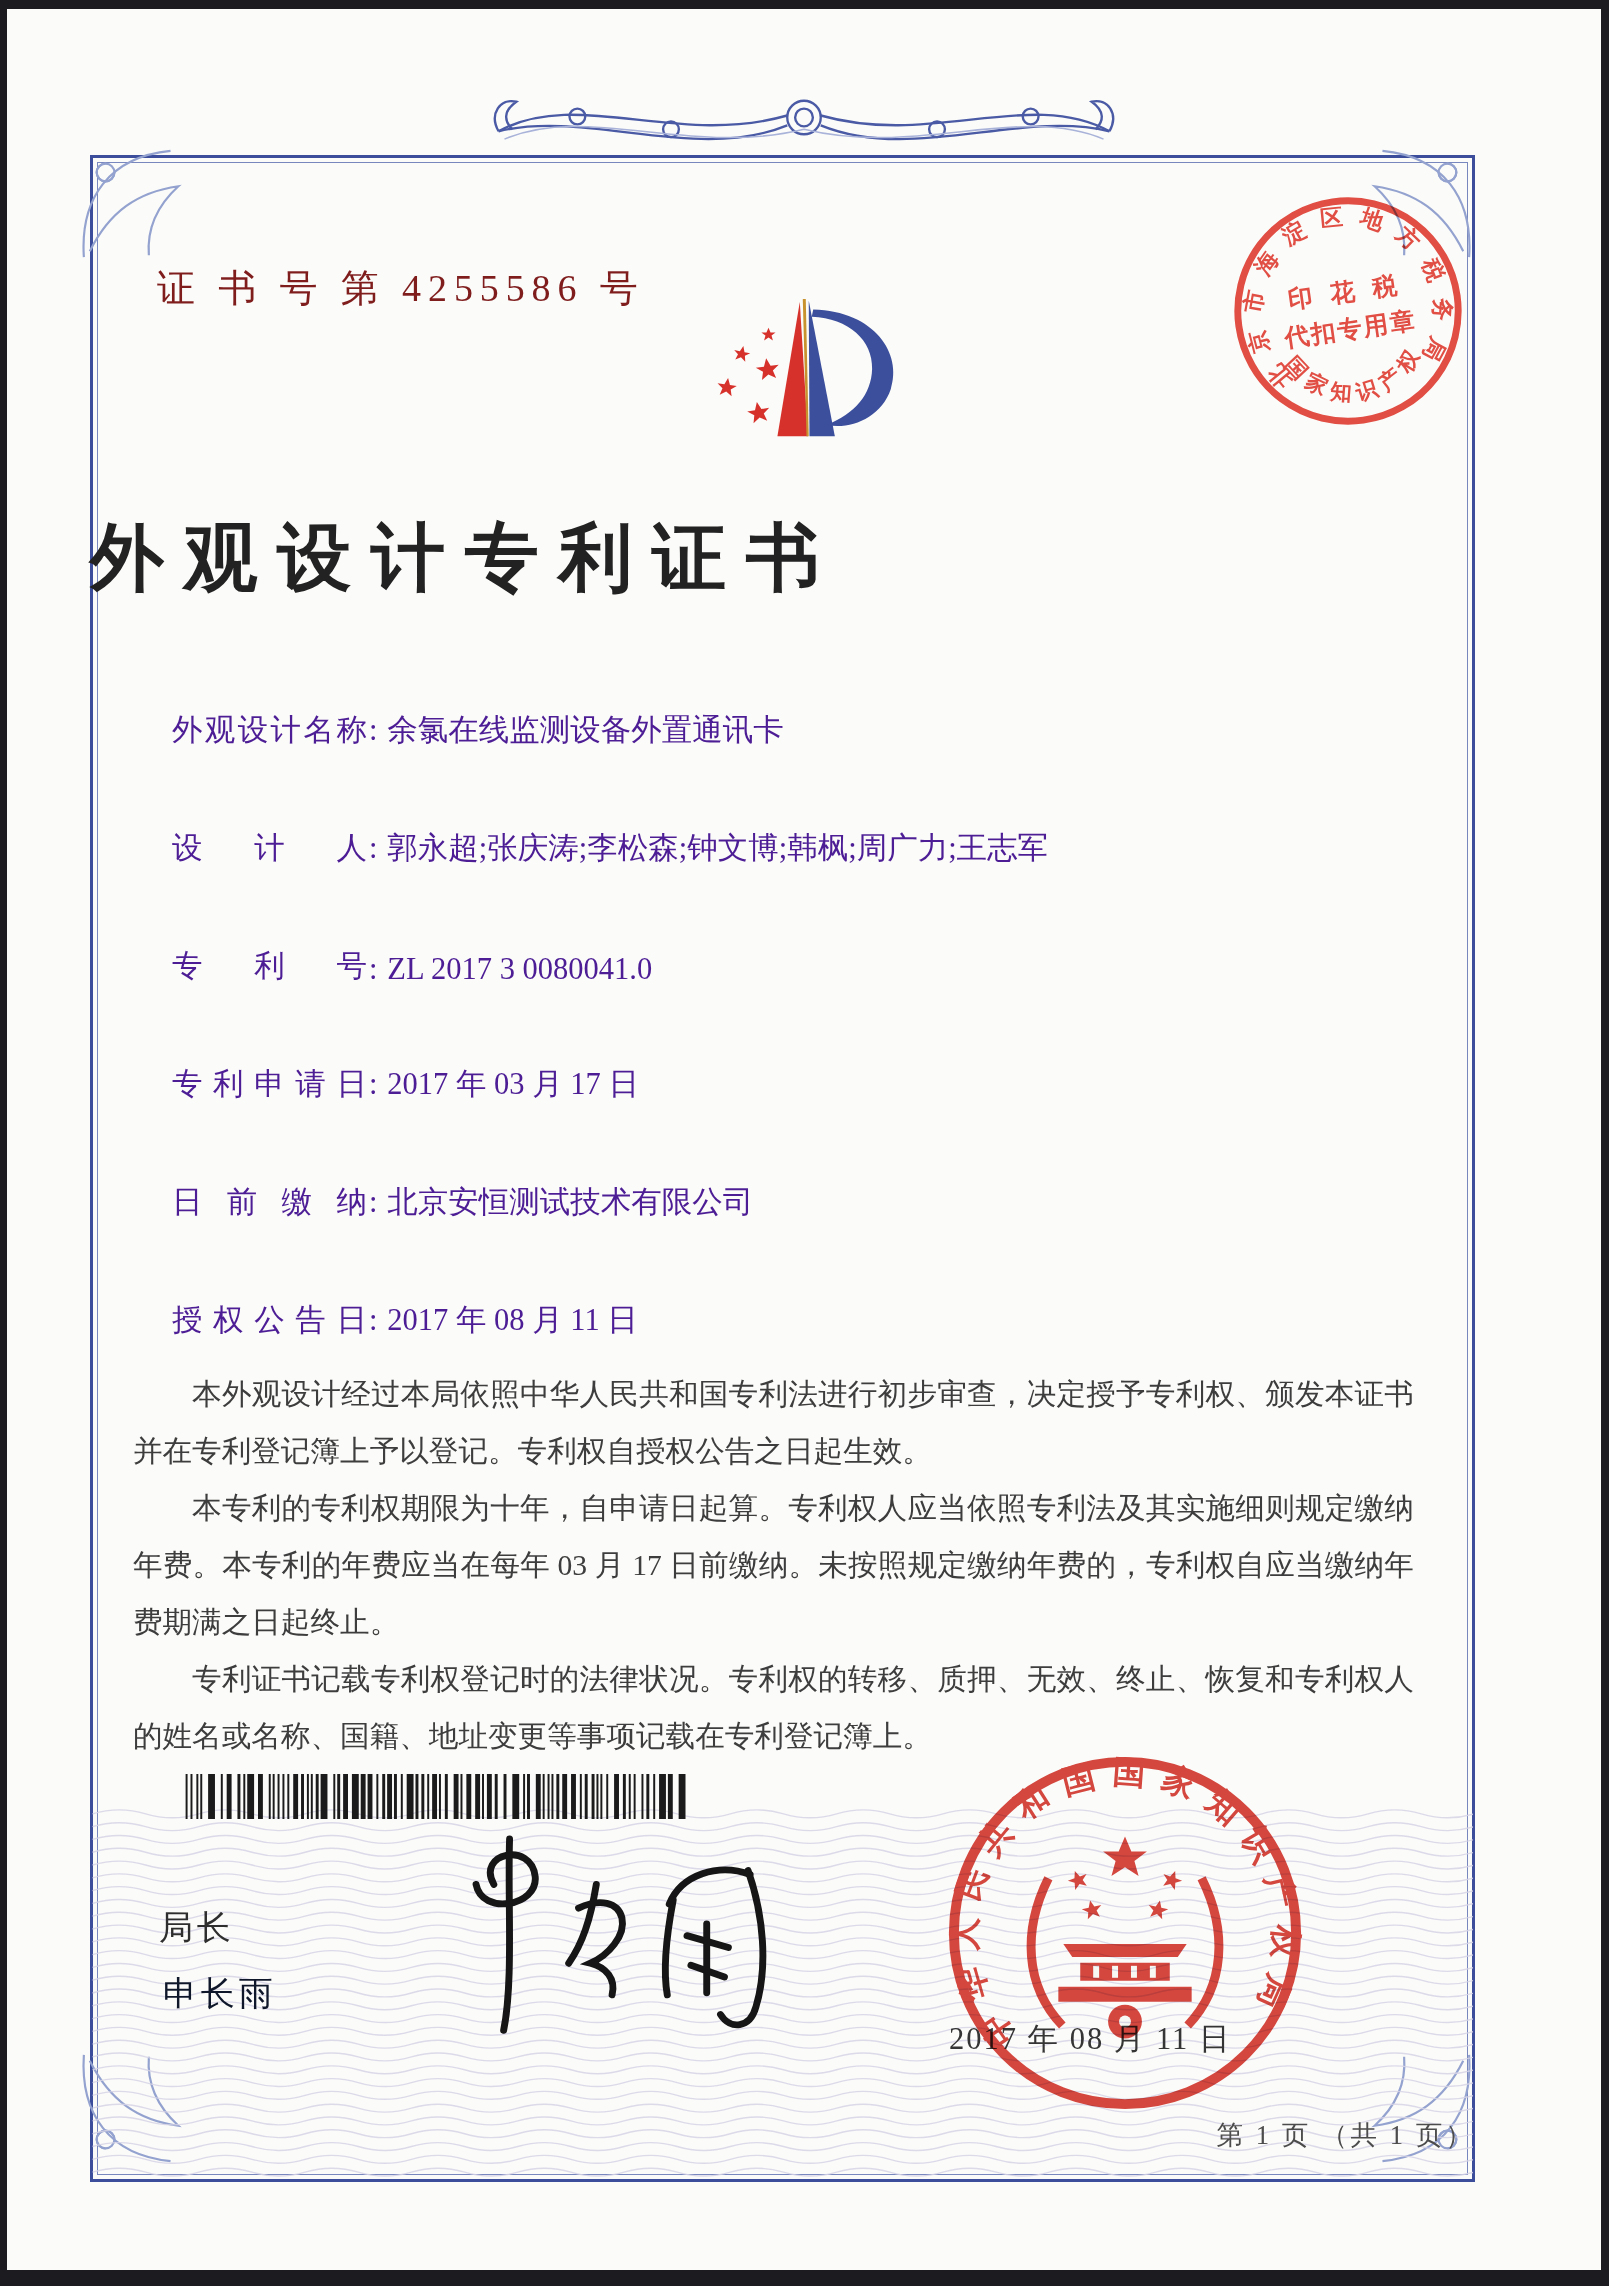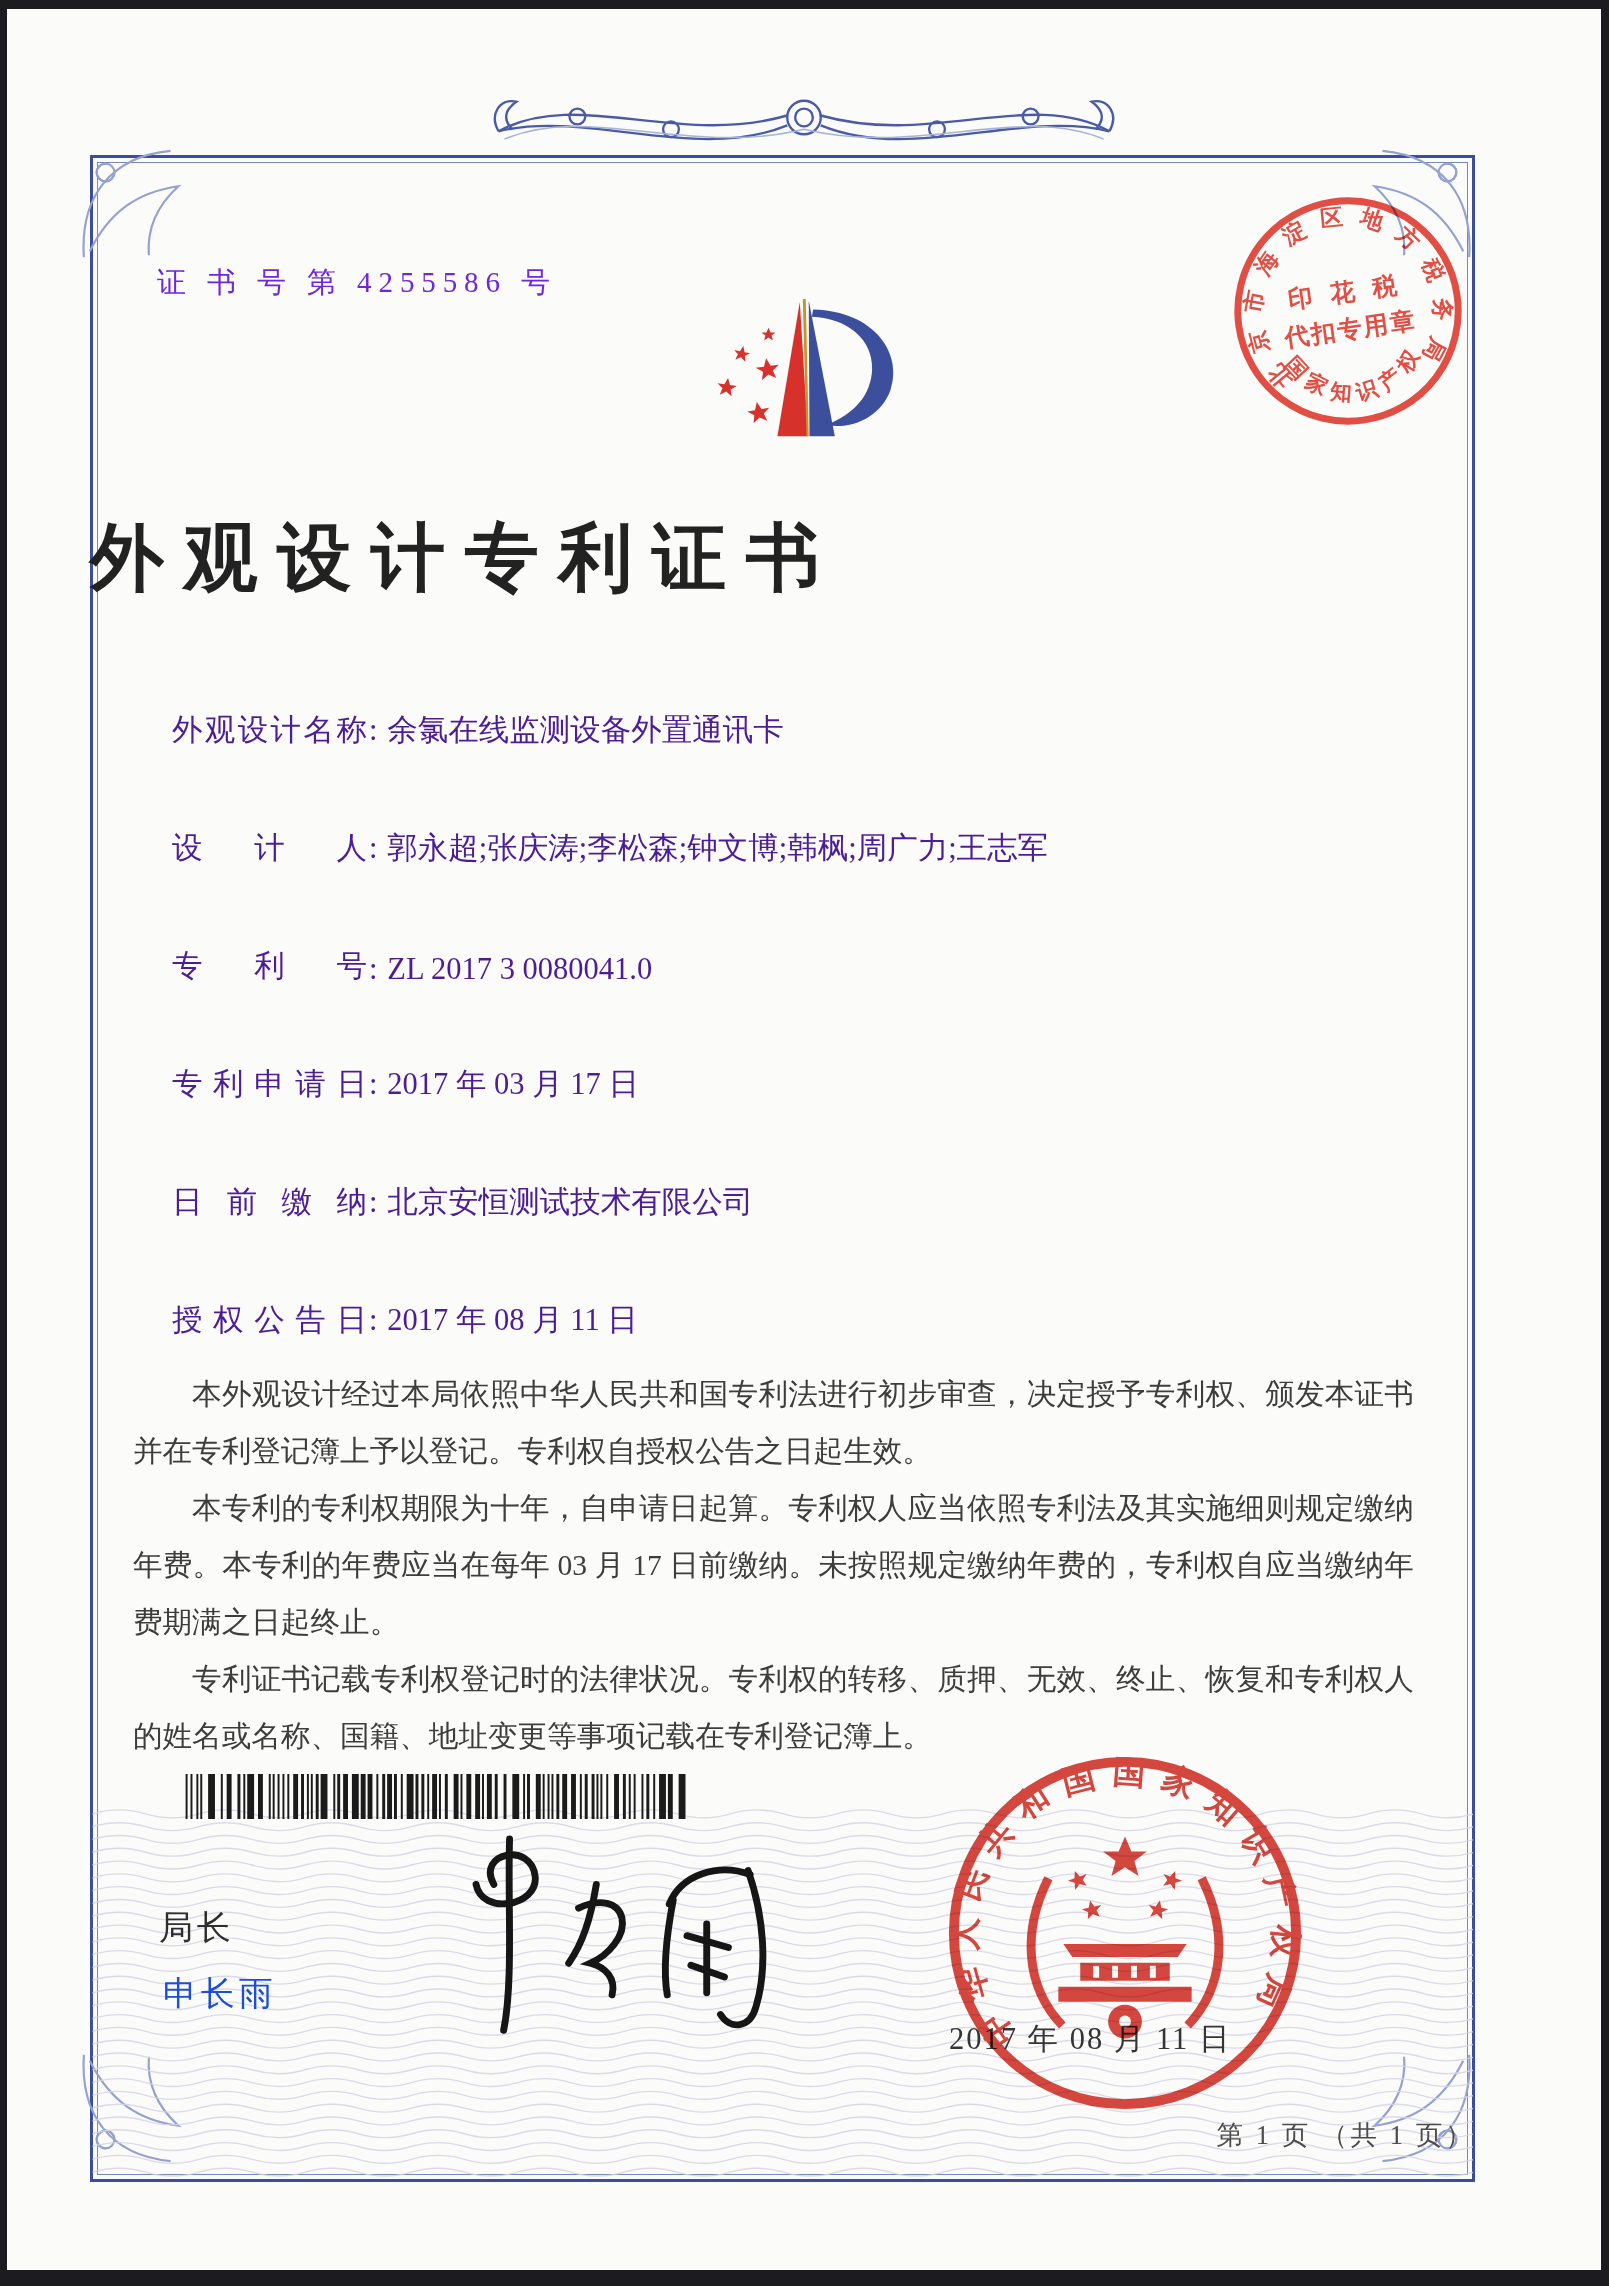--- a/index.html
+++ b/index.html
@@ -4,37 +4,37 @@
 <style>
   html,body{margin:0;padding:0;background:#17171a;}
   .stage{position:relative;width:1610px;height:2286px;background:#1c1c20;overflow:hidden;
          font-family:"Liberation Serif","DejaVu Serif",serif;}
   .paper{position:absolute;left:6.9px;top:8.9px;right:8.9px;bottom:15.8px;background:#fbfbf9;}
   
   .frame{position:absolute;left:83px;top:146px;width:1385px;height:2027px;
          border:3px solid #3b4d9b;box-sizing:border-box;}
   .frame::after{content:"";position:absolute;left:3.9px;top:3.9px;right:3.9px;bottom:3.9px;
          border:1px solid #7887bd;}
-  .cert-no{position:absolute;left:150px;top:254px;font-size:29px;letter-spacing:6.9px;color:#6d28d9;}
+  .cert-no{position:absolute;left:150px;top:254px;font-size:38px;letter-spacing:6.9px;color:#7f1d1d;}
   .logo{position:absolute;left:678px;top:242px;}
   .title{position:absolute;left:83px;width:1385px;top:500px;text-align:left;
          font-size:74px;font-weight:bold;letter-spacing:19.7px;color:#222;}
   .fields{position:absolute;left:165px;top:701px;width:1241px;}
   .field-row{height:45px;margin-bottom:73px;font-size:30.5px;color:#4c1d95;white-space:nowrap;}
   .field-label{display:inline-block;width:195px;text-align:justify;text-align-last:justify;
          vertical-align:bottom;}
   .field-colon{display:inline-block;margin:0 9.9px 0 2px;}
   .paragraphs{position:absolute;left:126px;top:1357px;width:1281px;font-size:29.6px;
          line-height:57px;color:#3d3d3d;text-align:justify;}
   .paragraphs p{margin:0;text-indent:2em;}
   .waves{position:absolute;left:85px;top:1795px;z-index:1;}
   .barcode{position:absolute;left:177px;top:1765px;z-index:2;}
   .director-label{position:absolute;left:152px;top:1896px;font-size:34px;color:#2e2e2e;z-index:2;
          letter-spacing:3.9px;}
-  .director-name{position:absolute;left:156px;top:1962px;font-size:34px;color:#1d4ed8;z-index:2;
+  .director-name{position:absolute;left:156px;top:1962px;font-size:34px;color:#0f172a;z-index:2;
          letter-spacing:3.9px;}
   .signature{position:absolute;left:404px;top:1824px;z-index:2;}
   .grant-date{position:absolute;left:942px;top:2010px;font-size:30.5px;color:#353535;z-index:2;
          letter-spacing:2px;white-space:nowrap;}
   .office-seal{position:absolute;left:924px;top:1730px;z-index:3;mix-blend-mode:multiply;opacity:.92;}
   .tax-stamp{position:absolute;left:1218px;top:179px;transform:rotate(-8deg);opacity:.9;
          mix-blend-mode:multiply;}
   .page-footer{position:absolute;left:83px;width:1385px;top:2108px;text-align:right;
          font-size:26.6px;color:#4c4c4c;letter-spacing:3px;z-index:2;}
   .corner{position:absolute;z-index:0;}

